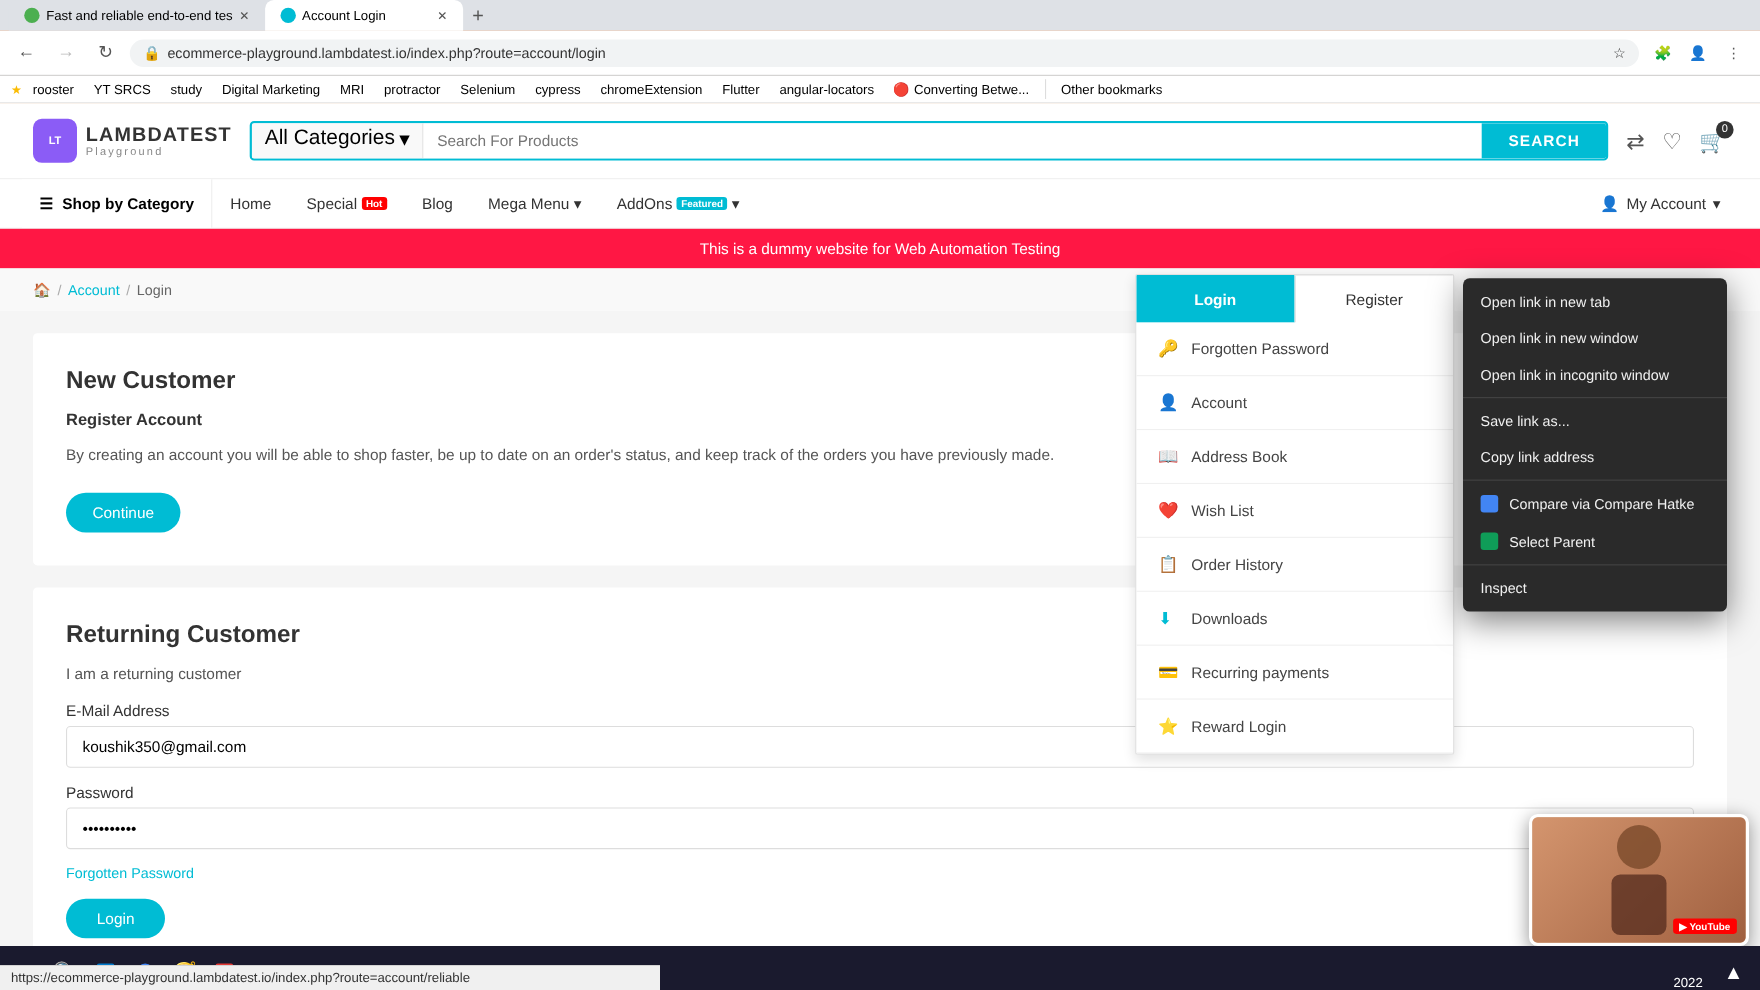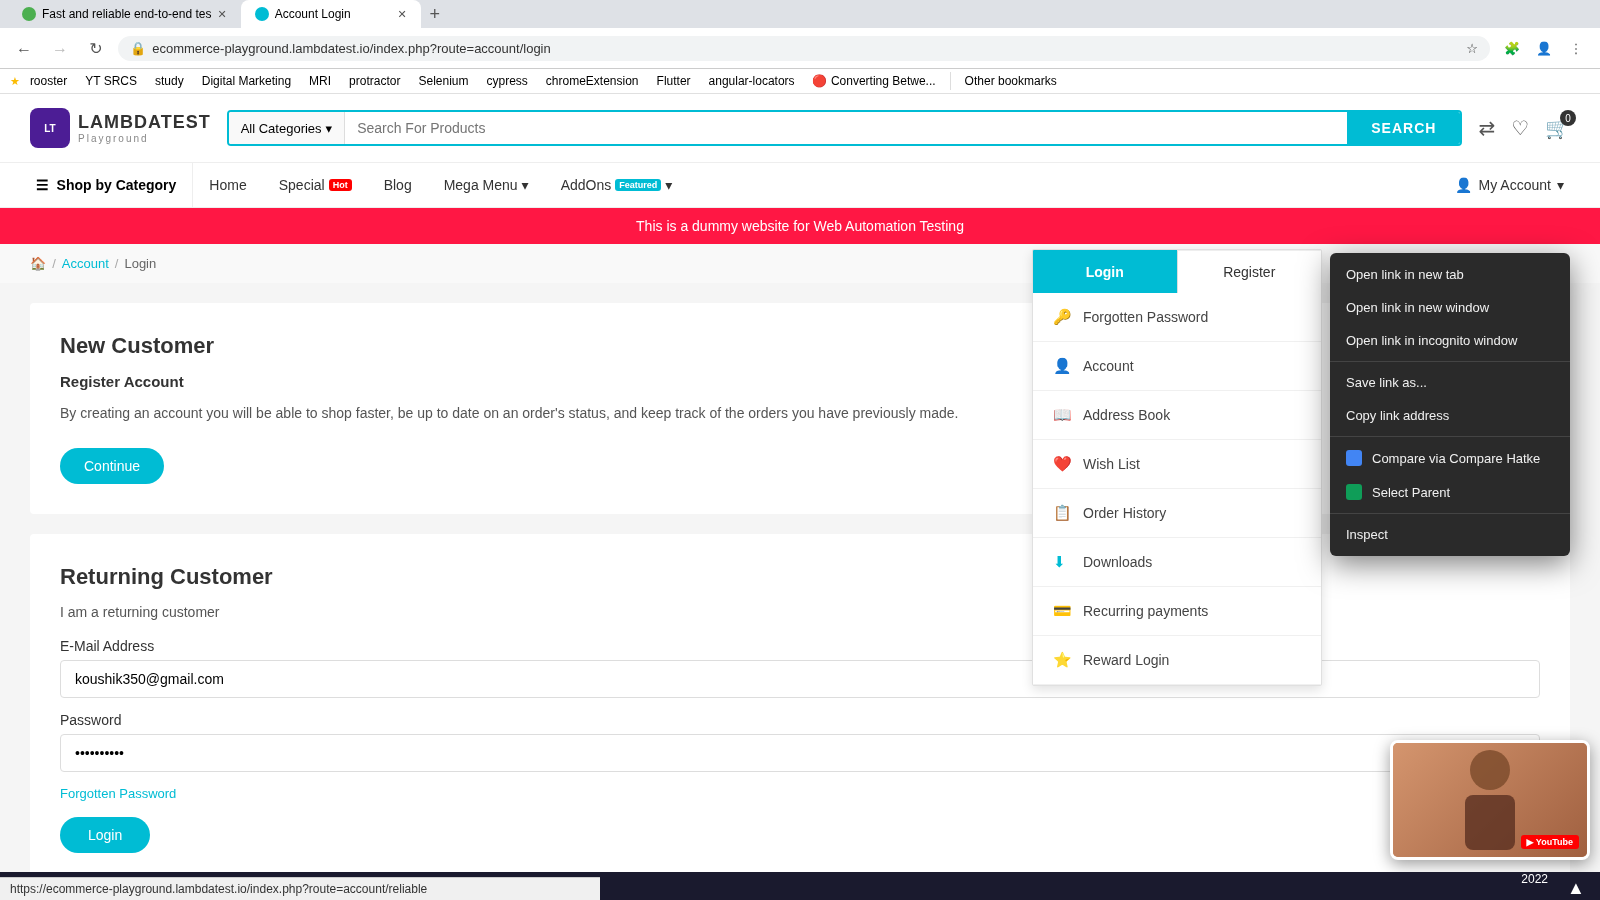--- a/index.html
+++ b/index.html
@@ -23,26 +23,26 @@
 
     
     .bookmarks-bar { background: #fff; padding: 3px 10px; display: flex; align-items: center; gap: 2px; border-bottom: 1px solid #e0e0e0; overflow: hidden; }
     .bookmark-item { display: flex; align-items: center; gap: 4px; padding: 2px 8px; border-radius: 12px; cursor: pointer; font-size: 12px; white-space: nowrap; }
     .bookmark-star { color: #fbbc04; font-size: 11px; }
     .bookmark-separator { width: 1px; height: 18px; background: #ddd; margin: 0 4px; }
 
     
     .site-header { background: #fff; padding: 14px 30px; display: flex; align-items: center; gap: 16px; border-bottom: 1px solid #eee; }
     .logo { display: flex; align-items: center; gap: 8px; cursor: pointer; }
-    .logo-icon { width: 40px; height: 40px; background: #4c1d95; border-radius: 8px; display: flex; align-items: center; justify-content: center; color: white; font-weight: bold; font-size: 10px; }
+    .logo-icon { width: 40px; height: 40px; background: #8b5cf6; border-radius: 8px; display: flex; align-items: center; justify-content: center; color: white; font-weight: bold; font-size: 10px; }
     .logo-text { display: flex; flex-direction: column; }
     .logo-name { font-size: 18px; font-weight: bold; color: #333; letter-spacing: 1px; }
     .logo-sub { font-size: 10px; color: #888; letter-spacing: 2px; }
     .search-bar { flex: 1; display: flex; border: 2px solid #00bcd4; border-radius: 4px; overflow: hidden; }
-    .search-category { display: flex; align-items: center; padding: 3px 12px; background: #f9f9f9; border-right: 1px solid #ddd; cursor: pointer; font-size: 13px; gap: 4px; white-space: nowrap; }
+    .search-category { display: flex; padding: 3px 12px; background: #f9f9f9; border-right: 1px solid #ddd; cursor: pointer; font-size: 19px; gap: 4px; white-space: nowrap; }
     .search-input-field { flex: 1; border: none; outline: none; padding: 8px 12px; font-size: 14px; }
     .search-btn { background: #00bcd4; color: white; border: none; padding: 8px 24px; cursor: pointer; font-size: 14px; font-weight: bold; letter-spacing: 1px; }
     .header-icons { display: flex; align-items: center; gap: 16px; }
     .header-icon-btn { background: none; border: none; cursor: pointer; color: #555; font-size: 20px; position: relative; }
     .cart-badge { position: absolute; top: -6px; right: -6px; background: #333; color: white; border-radius: 50%; width: 16px; height: 16px; font-size: 10px; display: flex; align-items: center; justify-content: center; }
 
     
     .site-nav { background: #fff; padding: 0 20px; display: flex; align-items: center; border-bottom: 1px solid #eee; }
     .shop-by-category { display: flex; align-items: center; gap: 8px; padding: 14px 16px; background: #fff; cursor: pointer; font-size: 14px; font-weight: 600; border-right: 1px solid #eee; }
     .nav-items { display: flex; align-items: center; flex: 1; }
@@ -79,21 +79,21 @@
 
     
     .status-bar { position: fixed; bottom: 0; left: 0; width: 600px; background: #f0f0f0; border-top: 1px solid #ccc; padding: 4px 10px; font-size: 12px; color: #333; z-index: 9999; }
 
     
     .video-thumbnail { position: fixed; bottom: 40px; right: 10px; width: 200px; height: 120px; background: #c8956e; border-radius: 8px; overflow: hidden; border: 3px solid white; box-shadow: 0 4px 16px rgba(0,0,0,0.4); z-index: 500; margin-left: 44px; }
     .video-inner { width: 100%; height: 100%; background: linear-gradient(135deg, #d4956e 0%, #a06040 100%); display: flex; align-items: center; justify-content: center; }
     .yt-badge { position: absolute; bottom: 8px; right: 8px; background: red; color: white; font-size: 9px; padding: 2px 6px; border-radius: 3px; font-weight: bold; }
 
     
-    .taskbar { position: fixed; bottom: 0; left: 0; right: 0; height: 28px; background: #1a1a2e; display: flex; align-items: flex-start; padding: 0 8px; gap: 4px; z-index: 1000; }
+    .taskbar { position: fixed; bottom: 0; left: 0; right: 0; height: 40px; background: #1a1a2e; display: flex; align-items: flex-end; padding: 0 8px; gap: 4px; z-index: 1000; }
     .taskbar-btn { width: 32px; height: 32px; display: flex; align-items: center; justify-content: center; border-radius: 4px; cursor: pointer; font-size: 18px; }
 
     .site-wrapper { position: relative; }
 
     .account-links-panel { background: white; border: 1px solid #e0e0e0; box-shadow: 0 4px 12px rgba(0,0,0,0.12); width: 290px; border-radius: 2px; overflow: hidden; }
     .account-link-row { display: flex; align-items: center; gap: 12px; padding: 15px 20px; border-bottom: 1px solid #f0f0f0; cursor: pointer; font-size: 14px; color: #444; }
     .account-link-icon { color: #00bcd4; font-size: 15px; width: 18px; }
 
     .login-register-row { display: flex; }
     .dropdown-login { flex: 1; background: #00bcd4; color: white; border: none; padding: 13px; font-size: 14px; cursor: pointer; font-weight: 600; }

